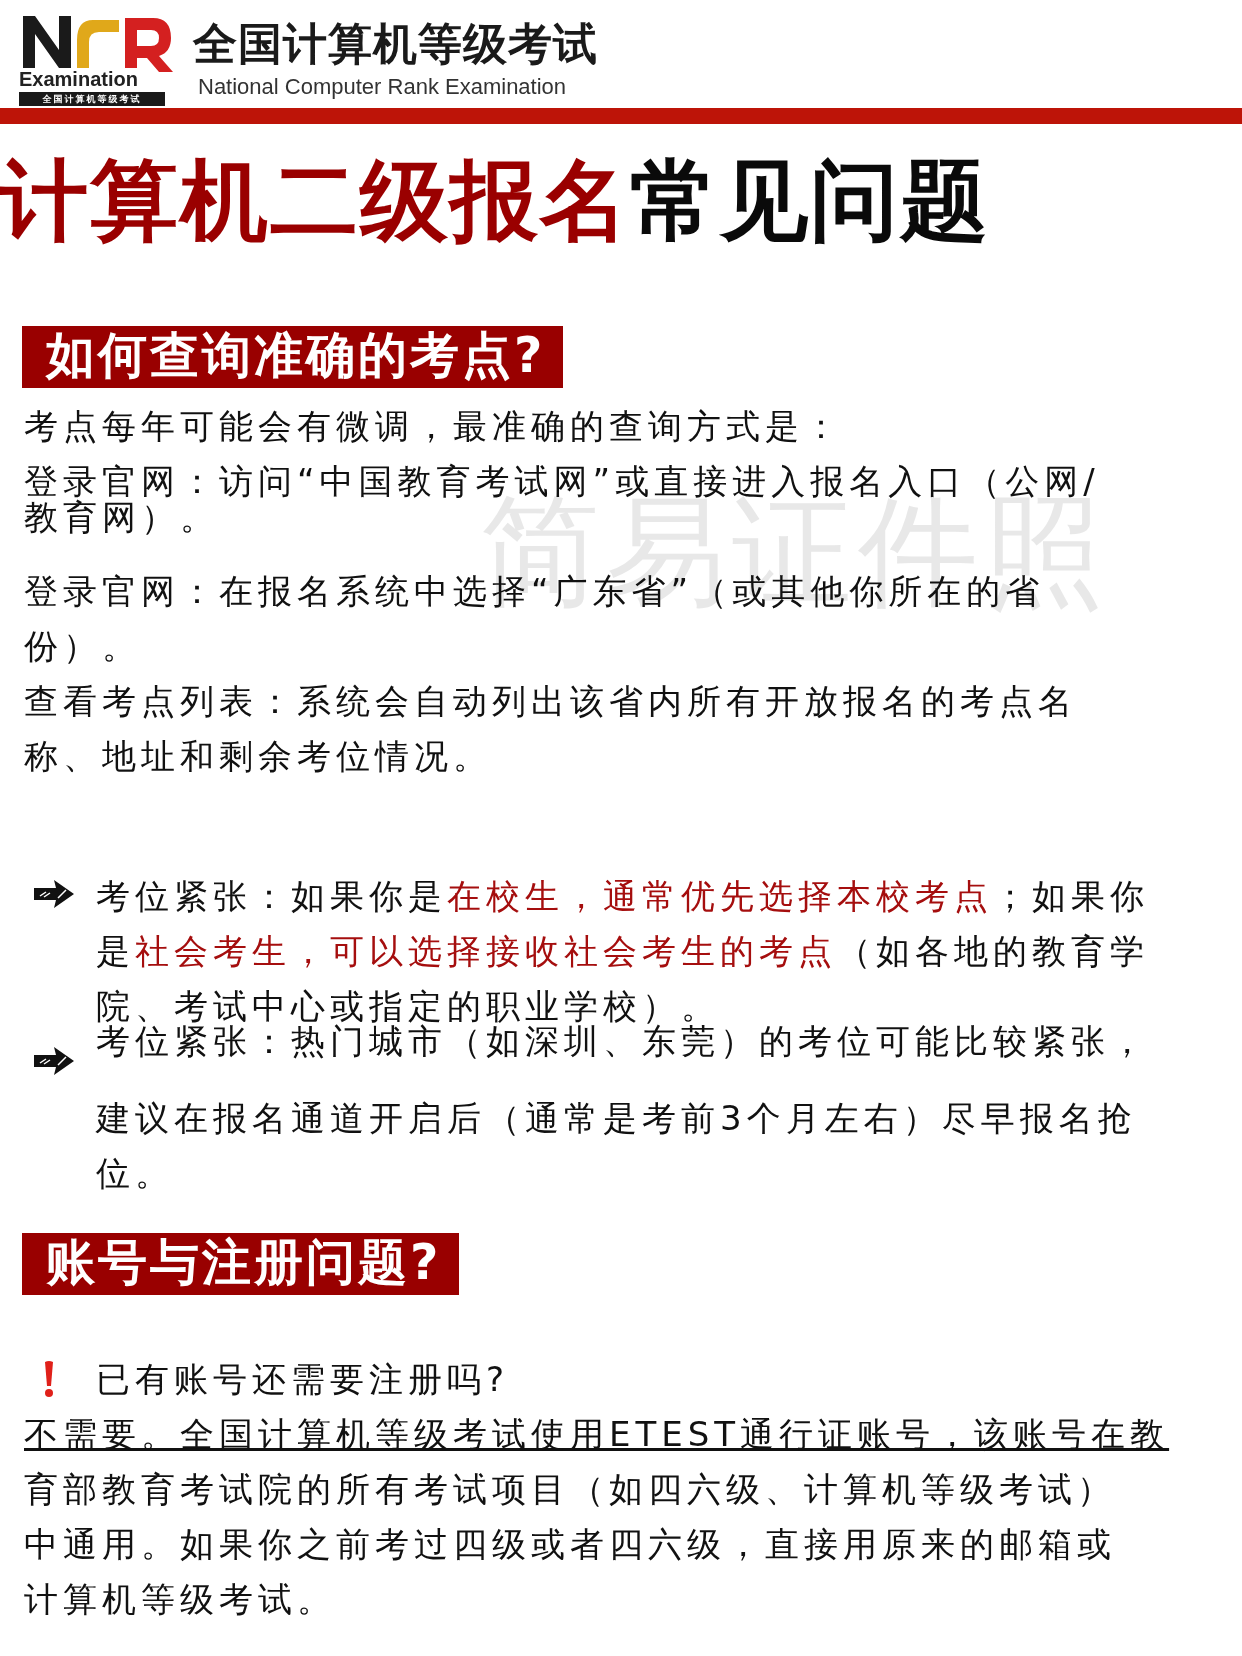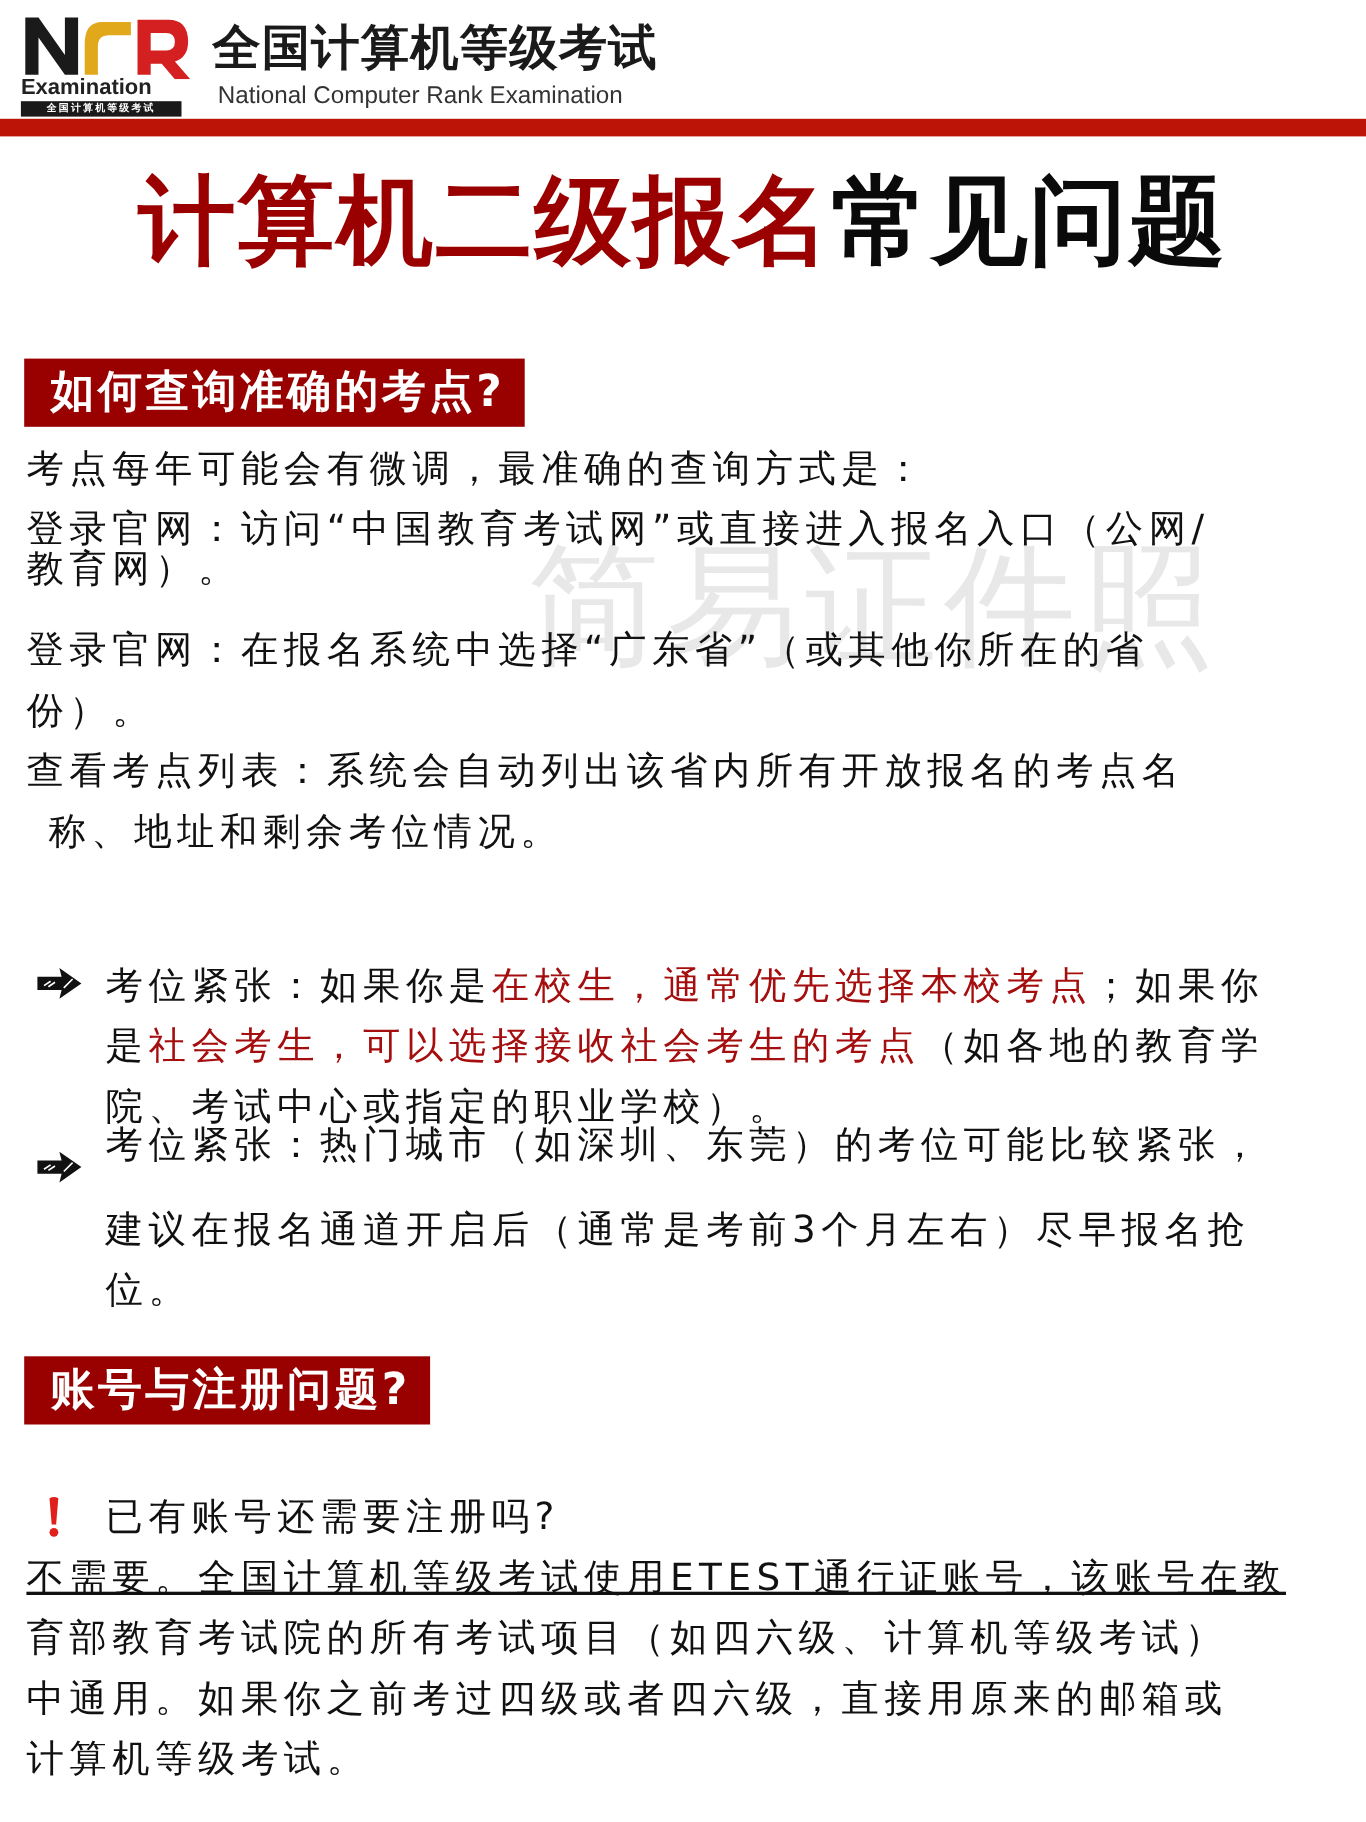--- a/index.html
+++ b/index.html
@@ -10,26 +10,26 @@
     .banner { position: absolute; left: 0; top: 0; width: 1242px; height: 124px; background: #fff; }
     .logo { position: absolute; left: 17px; top: 10px; width: 160px; height: 92px; }
     .logo-letters { position: absolute; left: 2px; top: 0; height: 62px; width: 158px; }
     .logo-exam { position: absolute; left: 2px; top: 58px; font-family: "Liberation Sans", sans-serif; font-size: 20px; font-weight: bold; color: #222; letter-spacing: 0px; }
     .logo-strip { position: absolute; left: 2px; top: 82px; width: 146px; height: 14px; background: #1a1a1a; color: #fff; font-size: 9px; line-height: 14px; text-align: center; letter-spacing: 2px; font-weight: bold; }
     .brand-cn { position: absolute; left: 193px; top: 22px; font-size: 44px; font-weight: bold; color: #1a1a1a; letter-spacing: 1px; line-height: 1; }
     .brand-en { position: absolute; left: 198px; top: 76px; font-family: "Liberation Sans", sans-serif; font-size: 22px; color: #333; line-height: 1; }
     .red-bar { position: absolute; left: 0; top: 108px; width: 1242px; height: 16px; background: #bd1408; }
 
     
-    .title { position: absolute; left: 0; top: 150px; width: 1242px; text-align: center; font-family: "DejaVu Serif", "Liberation Serif", serif; font-size: 88px; font-weight: bold; line-height: 100px; letter-spacing: 2px; }
+    .title { position: absolute; left: 0; top: 150px; width: 1242px; text-align: left; font-family: "DejaVu Serif", "Liberation Serif", serif; font-size: 88px; font-weight: bold; line-height: 100px; letter-spacing: 2px; }
     .title .red { color: #9a0000; }
     .title .black { color: #0a0a0a; }
 
     
-    .sec-head { position: absolute; left: 22px; background: #990000; color: #fff; font-weight: bold; font-size: 40px; line-height: 60px; height: 62px; padding: 0 18px 0 24px; letter-spacing: 3px; white-space: nowrap; }
+    .sec-head { position: absolute; left: 22px; background: #990000; color: #fff; font-weight: bold; font-size: 49px; line-height: 60px; height: 62px; padding: 0 18px 0 24px; letter-spacing: 3px; white-space: nowrap; }
 
     
     .line { position: absolute; left: 24px; font-size: 34px; line-height: 42px; color: #111; letter-spacing: 5px; white-space: nowrap; }
     .line.indent { left: 96px; }
     .hl { color: #a50e0e; }
 
     .arrow-icon { position: absolute; left: 32px; width: 44px; height: 32px; }
     .excl-icon { position: absolute; left: 42px; width: 14px; height: 38px; }
 
     .watermark { position: absolute; left: 480px; top: 492px; font-size: 120px; color: rgba(190,190,190,0.35); letter-spacing: 6px; white-space: nowrap; pointer-events: none; line-height: 1; }
@@ -62,21 +62,21 @@
 <div class="watermark">简易证件照</div>
 
 <div class="sec-head" style="top:326px;">如何查询准确的考点?</div>
 
 <div class="line" style="top:405px;">考点每年可能会有微调，最准确的查询方式是：</div>
 <div class="line" style="top:460px;">登录官网：访问“中国教育考试网”或直接进入报名入口（公网/</div>
 <div class="line" style="top:496px;text-align:center;">教育网）。</div>
 <div class="line" style="top:570px;">登录官网：在报名系统中选择“广东省”（或其他你所在的省</div>
 <div class="line" style="top:625px;">份）。</div>
 <div class="line" style="top:680px;">查看考点列表：系统会自动列出该省内所有开放报名的考点名</div>
-<div class="line" style="top:735px;margin-left:20px;">称、地址和剩余考位情况。</div>
+<div class="line" style="top:735px;">称、地址和剩余考位情况。</div>
 
 <svg class="arrow-icon" style="top:878px;" viewBox="0 0 44 32">
   <path d="M2 10 L24 10 L22 2 L42 16 L22 30 L24 22 L2 22 Z" fill="#111"></path>
   <path d="M8 18 L14 14 M12 19 L18 15 M26 20 L34 12" stroke="#fff" stroke-width="1.5"></path>
 </svg>
 <div class="line indent" style="top:875px;">
   <span>考位紧张：如果你是</span><span class="hl">在校生，通常优先选择本校考点</span><span>；如果你</span>
 </div>
 <div class="line indent" style="top:930px;">
   <span>是</span><span class="hl">社会考生，可以选择接收社会考生的考点</span><span>（如各地的教育学</span>

